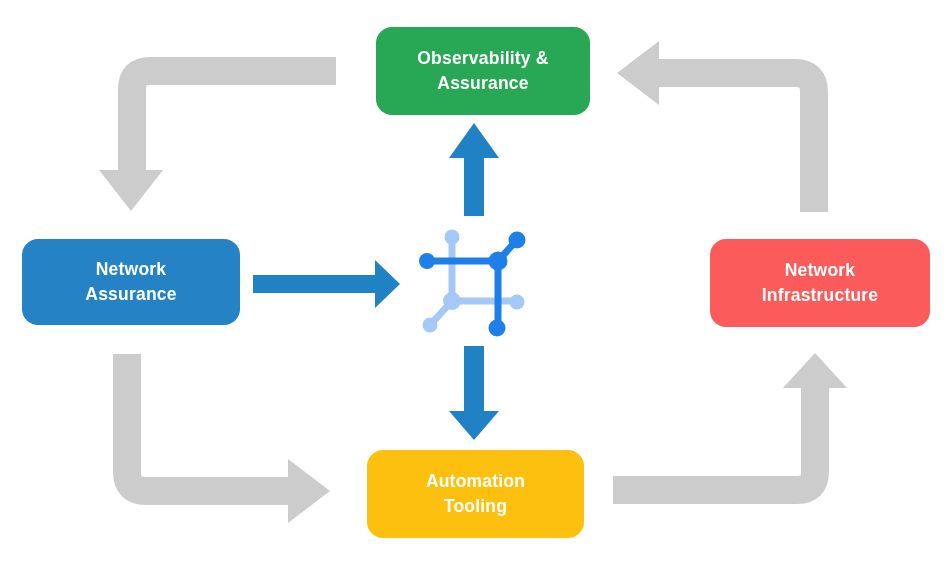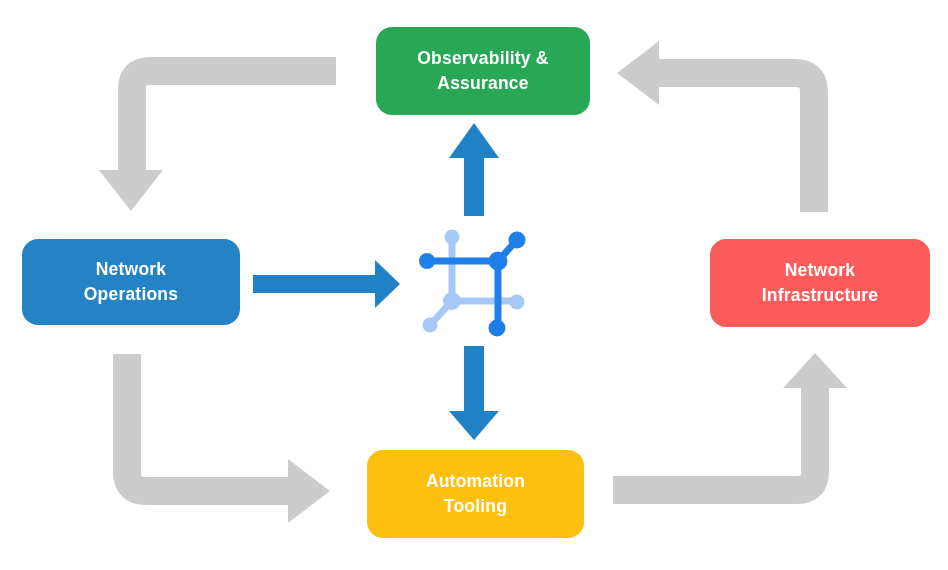--- a/index.html
+++ b/index.html
@@ -131,21 +131,21 @@
       <circle class="icon-dark-node" cx="497" cy="328" r="8.5"></circle>
       <circle class="icon-dark-node" cx="498" cy="261" r="9.5"></circle>
     </g>
   </svg>
 
   <div class="node node-observability" style="background: rgb(40, 167, 84);">
     <span>Observability &amp; Assurance</span>
   </div>
 
   <div class="node node-operations" style="background: rgb(37, 131, 197);">
-    <span>Network Operations</span>
+    <span>Network Assurance</span>
   </div>
 
   <div class="node node-infrastructure" style="background: rgb(251, 91, 91);">
     <span>Network Infrastructure</span>
   </div>
 
   <div class="node node-automation" style="background: rgb(254, 192, 15);">
     <span>Automation Tooling</span>
   </div>
 

